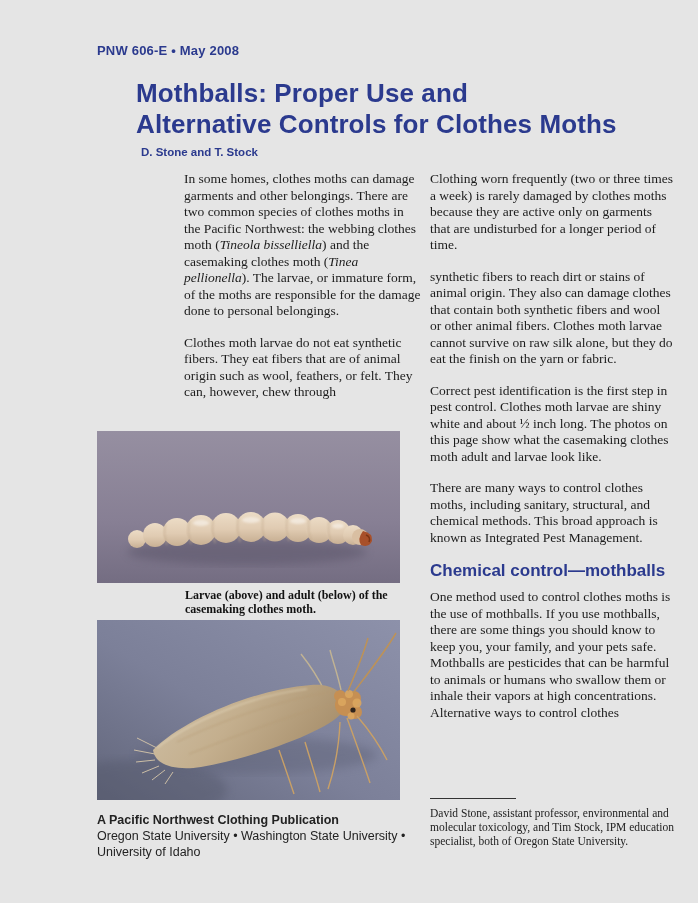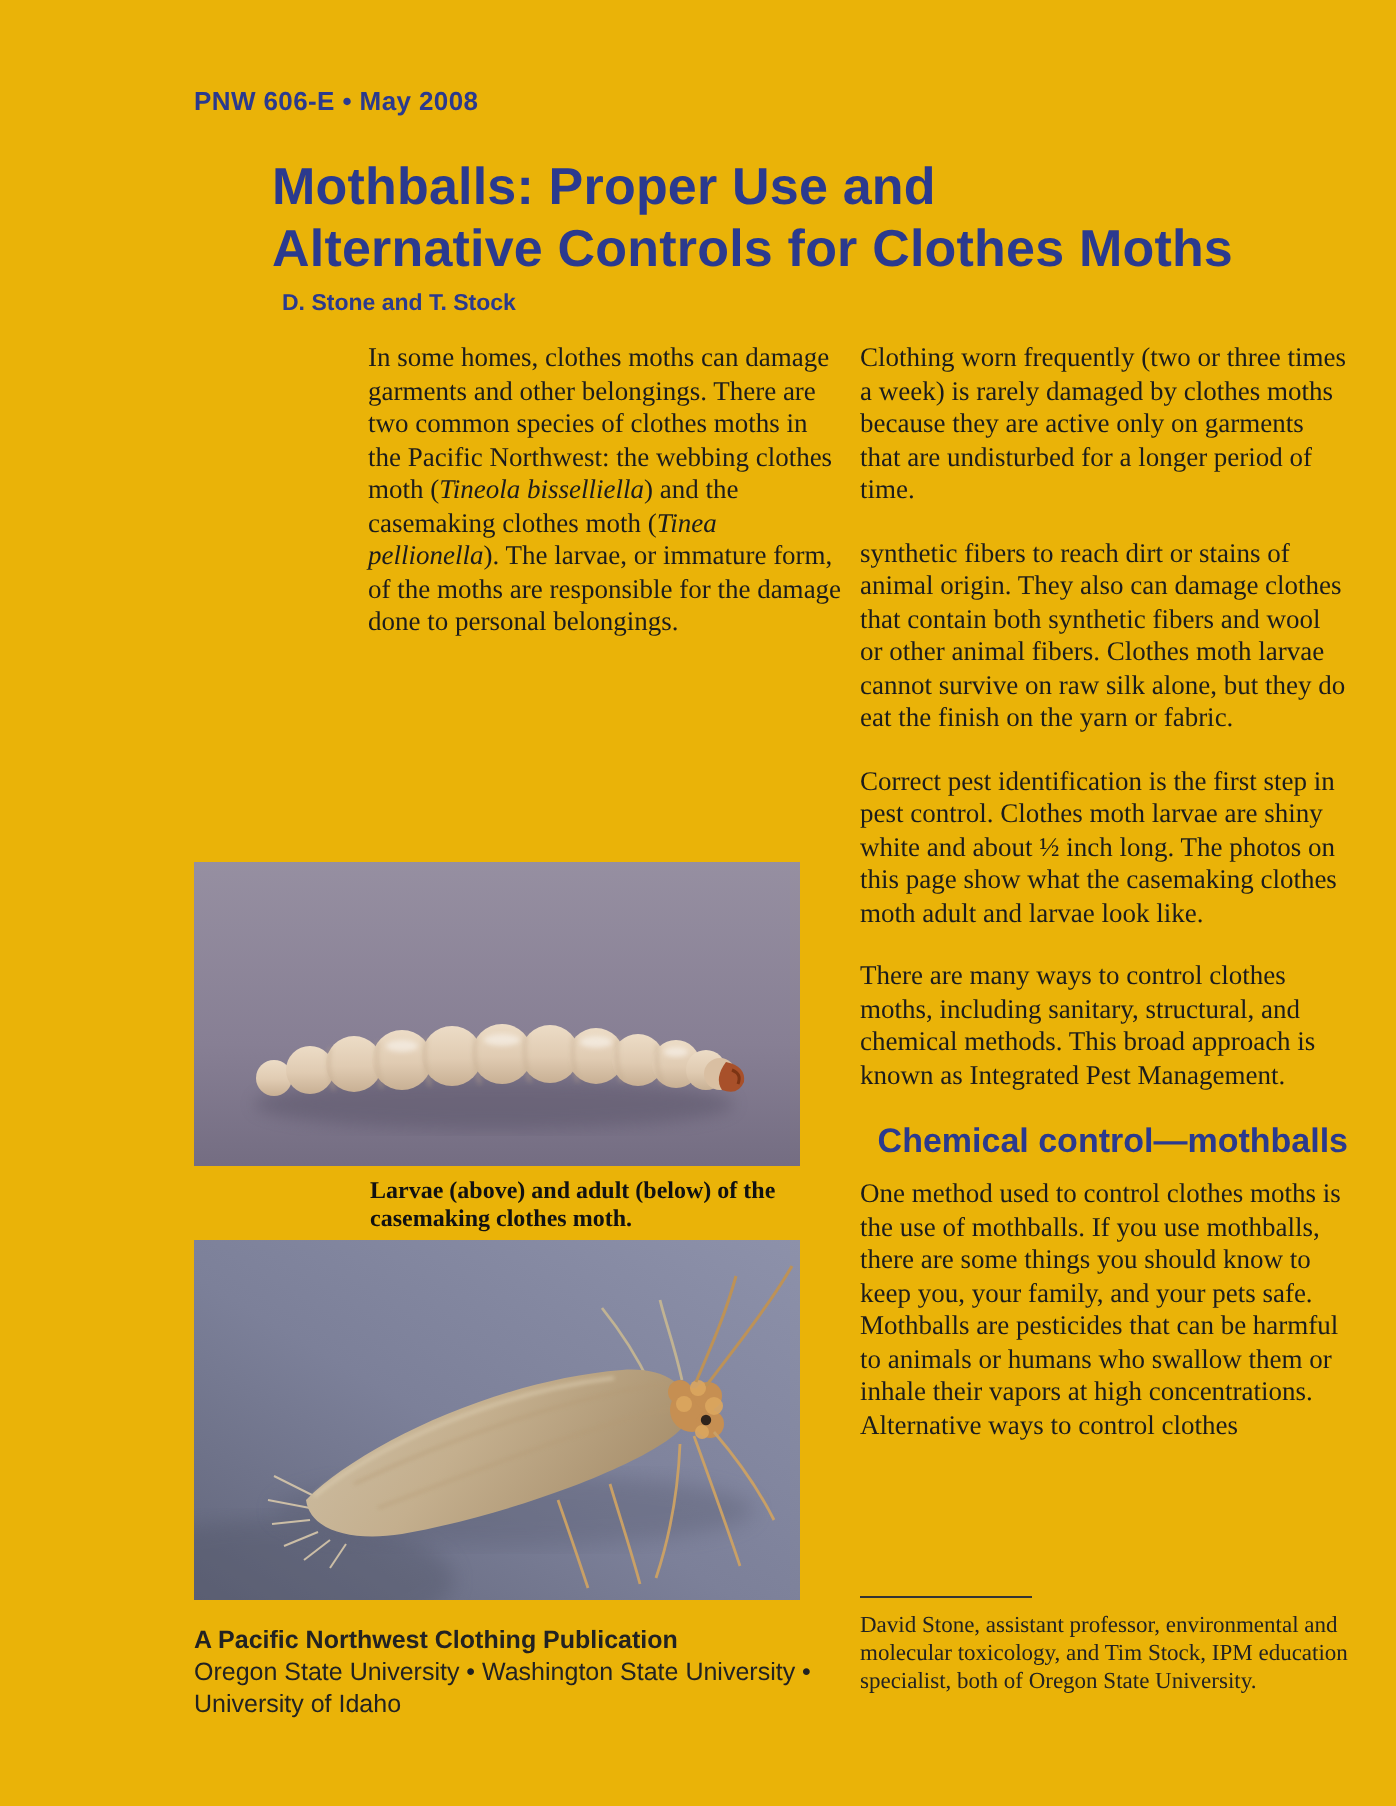--- a/index.html
+++ b/index.html
@@ -3,21 +3,21 @@
 <meta charset="utf-8">
 <style>
   :root{
     --blue:#2b3a8e;
     --ink:#1c1c1c;
   }
   html,body{margin:0;padding:0;background:#ffffff;}
   .page{
     position:relative;
     width:698px;height:903px;
-    background:#eab308;
+    background:#e5e5e5;
     overflow:hidden;
     font-family:"Liberation Serif",serif;
   }
   .pub-header{
     position:absolute;left:97px;top:43px;
     font-family:"Liberation Sans",sans-serif;
     font-weight:bold;font-size:13px;
     color:var(--blue);letter-spacing:.2px;
   }
   .title{
@@ -40,21 +40,20 @@
     text-align:left;
   }
   .col p{margin:0 0 15px 0;}
   .col-left{left:184px;width:239px;}
   .col-right{left:430px;width:244px;}
   .section-heading{
     font-family:"Liberation Sans",sans-serif;
     font-weight:bold;font-size:17px;line-height:19px;
     color:var(--blue);
     margin:6px 0 9px 0;
-    text-align:right;
   }
   .photo{position:absolute;left:97px;width:303px;}
   .photo svg{display:block;}
   .photo-larva{top:431px;height:152px;}
   .photo-moth{top:620px;height:180px;}
   .caption{
     position:absolute;left:185px;top:588px;width:226px;
     font-weight:bold;font-size:12px;line-height:14px;color:#111;
   }
   .footer-left{
@@ -81,20 +80,21 @@
 
   <h1 class="title">
     <span>Mothballs: Proper Use and</span>
     <span>Alternative Controls for Clothes Moths</span>
   </h1>
 
   <div class="authors">D. Stone and T. Stock</div>
 
   <div class="col col-left">
     <p><span>In some homes, clothes moths can damage garments and other belongings. There are two common species of clothes moths in the Pacific Northwest: the webbing clothes moth (</span><em>Tineola bisselliella</em><span>) and the casemaking clothes moth (</span><em>Tinea pellionella</em><span>). The larvae, or immature form, of the moths are responsible for the damage done to personal belongings.</span></p>
+    <p>Clothes moth larvae do not eat synthetic fibers. They eat fibers that are of animal origin such as wool, feathers, or felt. They can, however, chew through</p>
   </div>
 
   <figure class="photo photo-larva" style="margin:0">
     <svg width="303" height="152" viewBox="0 0 303 152" role="img">
       <defs>
         <linearGradient id="bgLarva" x1="0" y1="0" x2="0" y2="1">
           <stop offset="0" stop-color="#968fa1"></stop>
           <stop offset="0.6" stop-color="#877f94"></stop>
           <stop offset="1" stop-color="#746d82"></stop>
         </linearGradient>

